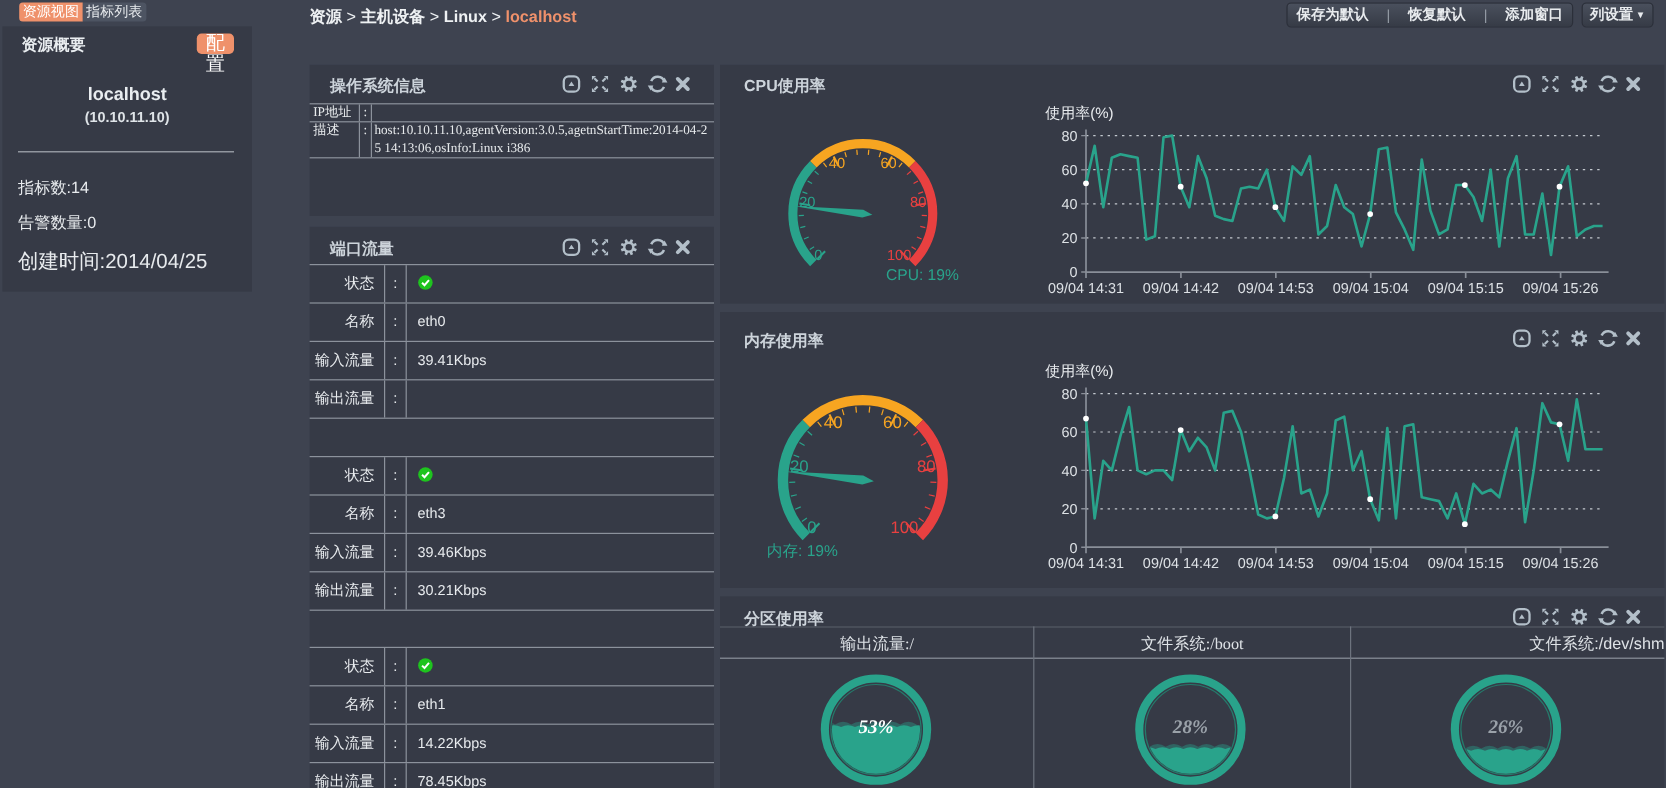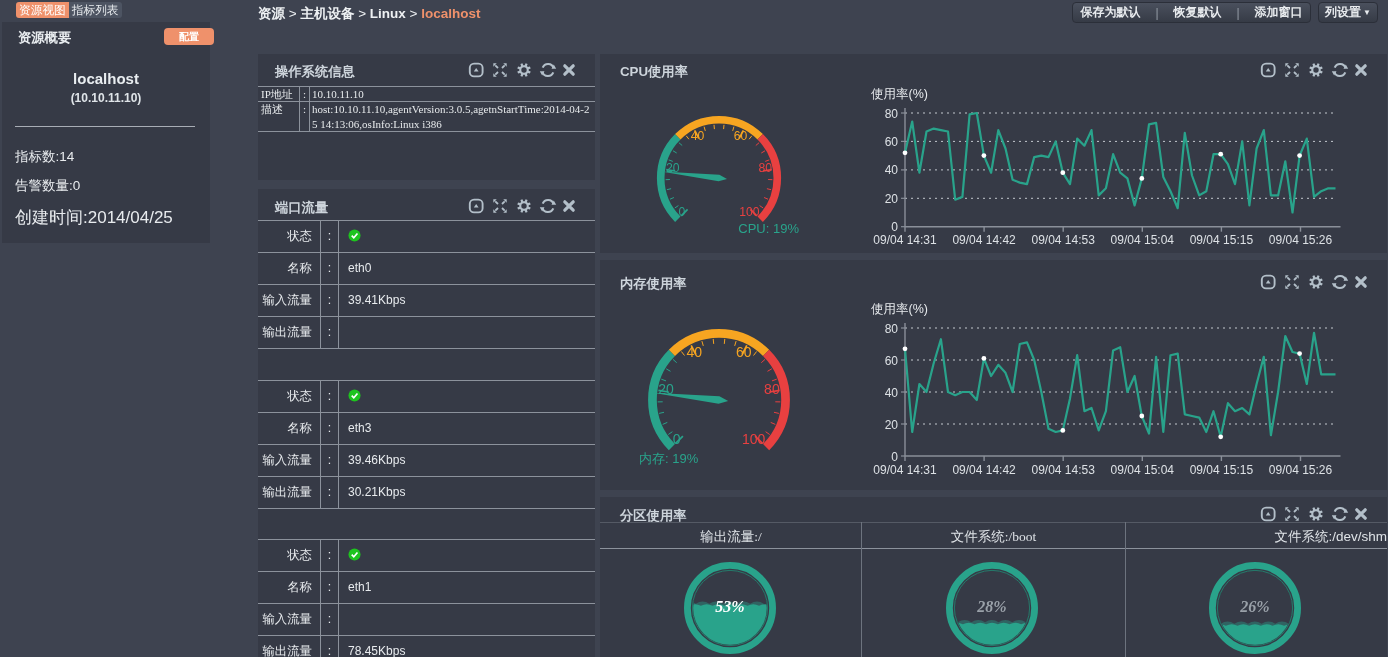--- a/index.html
+++ b/index.html
@@ -1,19 +1,19 @@
 <!DOCTYPE html>
 <html><head><meta charset="utf-8"><style>html,body{margin:0;padding:0}body{width:1388px;height:657px;background:#3e4350;font-family:"Liberation Sans",sans-serif;overflow:hidden;position:relative}.abs{position:absolute}.panel{position:absolute;background:#363a46}.ptitle{position:absolute;color:#cdd4db;font-weight:bold;font-size:13.3px}</style></head><body>
 <div class="abs" style="left:16px;top:2px;height:16px;display:flex;line-height:16px;font-size:11.7px">
     <div style="background:#ef916b;color:#fff;padding:0 3px;border-radius:3px 0 0 3px">资源视图</div>
     <div style="background:#4d5462;color:#e8ebee;padding:0 3px;border-radius:0 3px 3px 0">指标列表</div>
   </div>
 <div class="panel" style="left:2px;top:22px;width:208px;height:221px"></div>
 <div class="abs" style="left:18px;top:29px;color:#e9edf0;font-weight:bold;font-size:13.3px">资源概要</div>
-<div class="abs" style="left:164px;top:28px;width:50px;height:17px;background:#ef916b;color:#fff;font-size:10px;font-weight:bold;border-radius:4px;text-align:center;line-height:17px">配置</div>
+<div class="abs" style="left:164px;top:28px;width:31px;height:17px;background:#ef916b;color:#fff;font-size:16px;font-weight:normal;border-radius:4px;text-align:center;line-height:17px">配置</div>
 <div class="abs" style="left:2px;top:70px;width:208px;text-align:center;color:#e9edf0;font-weight:bold;font-size:15px">localhost</div>
 <div class="abs" style="left:2px;top:91px;width:208px;text-align:center;color:#dfe4e8;font-weight:bold;font-size:12px">(10.10.11.10)</div>
 <div class="abs" style="left:15px;top:126px;width:180px;border-top:1px solid #a8adb5"></div>
 <div class="abs" style="left:15px;top:148px;color:#e8ebee;font-size:13.5px">指标数:14</div>
 <div class="abs" style="left:15px;top:177px;color:#e8ebee;font-size:13.5px">告警数量:0</div>
 <div class="abs" style="left:15px;top:206px;color:#e8ebee;font-size:17px">创建时间:2014/04/25</div>
 <div class="abs" style="left:258px;top:5px;color:#eef1f3;font-size:13.5px;font-weight:bold">资源 <span style="font-weight:normal">&gt;</span> 主机设备 <span style="font-weight:normal">&gt;</span> Linux <span style="font-weight:normal">&gt;</span> <span style="color:#ef916b">localhost</span></div>
 <div class="abs" style="left:1072px;top:2px;width:239px;height:21px;background:linear-gradient(#4a505d,#363b46);border:1px solid #2b2f39;box-sizing:border-box;border-radius:4px;display:flex;align-items:center;justify-content:space-around;color:#e8ebee;font-size:12px;font-weight:bold">
     <span>保存为默认</span>
     <span style="color:#959ca6;font-weight:normal">|</span>
@@ -40,21 +40,20 @@
     <path d="M75.7 7.6 A 5.8 5.8 0 0 1 86.6 8.0" fill="none" stroke="#b3bfc9" stroke-width="2.1"></path>
     <path d="M86.3 12.4 A 5.8 5.8 0 0 1 75.4 12.0" fill="none" stroke="#b3bfc9" stroke-width="2.1"></path>
     <path d="M89.2 8.7 L84.5 8.7 L86.8 4.5 Z" fill="#b3bfc9"></path>
     <path d="M72.8 11.3 L77.5 11.3 L75.2 15.5 Z" fill="#b3bfc9"></path>
     <path d="M97.8 5.8 L106.2 14.2 M106.2 5.8 L97.8 14.2" stroke="#b3bfc9" stroke-width="3.2" stroke-linecap="round"></path>
   </svg>
 <div class="abs" style="left:258px;top:86px;width:337px;font-family:'Liberation Serif',serif;font-size:11px;color:#e7eaec">
     <div style="display:flex;border-top:1px solid #8c929c;border-bottom:1px solid #8c929c">
       <div style="width:38px;padding:0 0 0 3px;border-right:1px solid #8c929c;line-height:14px">IP地址</div>
       <div style="width:9px;text-align:center;border-right:1px solid #8c929c;line-height:14px">:</div>
-      <div style="flex:1;padding-left:2px;line-height:14px">10.10.11.10</div>
     </div>
     <div style="display:flex;border-bottom:1px solid #8c929c">
       <div style="width:38px;padding:0 0 0 3px;border-right:1px solid #8c929c;line-height:14.5px">描述</div>
       <div style="width:9px;text-align:center;border-right:1px solid #8c929c;line-height:14.5px">:</div>
       <div style="flex:1;padding-left:2px;line-height:14.5px;white-space:nowrap;overflow:hidden">host:10.10.11.10,agentVersion:3.0.5,agetnStartTime:2014-04-2<br>5 14:13:06,osInfo:Linux i386</div>
     </div>
   </div>
 <div class="panel" style="left:258px;top:189px;width:337px;height:468px"></div>
 <div class="ptitle" style="left:275px;top:199px">端口流量</div>
 <svg style="position:absolute;left:467px;top:196.0px" width="120" height="20" viewBox="0 0 120 20">
@@ -132,20 +131,21 @@
       </svg></div>
   </div>
 <div class="abs" style="left:258px;top:571px;width:337px;height:32px;display:flex;border-top:1px solid #8c929c;box-sizing:border-box">
     <div style="width:54px;text-align:right;padding-right:8px;border-right:1px solid #8c929c;color:#e8ebee;font-size:12.4px;line-height:31px">名称</div>
     <div style="width:17px;text-align:center;border-right:1px solid #8c929c;color:#e8ebee;font-size:12.4px;line-height:31px">:</div>
     <div style="flex:1;padding-left:9px;color:#e8ebee;font-size:12px;line-height:31px">eth1</div>
   </div>
 <div class="abs" style="left:258px;top:603px;width:337px;height:32px;display:flex;border-top:1px solid #8c929c;box-sizing:border-box">
     <div style="width:54px;text-align:right;padding-right:8px;border-right:1px solid #8c929c;color:#e8ebee;font-size:12.4px;line-height:31px">输入流量</div>
     <div style="width:17px;text-align:center;border-right:1px solid #8c929c;color:#e8ebee;font-size:12.4px;line-height:31px">:</div>
+    <div style="flex:1;padding-left:9px;color:#e8ebee;font-size:12px;line-height:31px">14.22Kbps</div>
   </div>
 <div class="abs" style="left:258px;top:635px;width:337px;height:32px;display:flex;border-top:1px solid #8c929c;box-sizing:border-box">
     <div style="width:54px;text-align:right;padding-right:8px;border-right:1px solid #8c929c;color:#e8ebee;font-size:12.4px;line-height:31px">输出流量</div>
     <div style="width:17px;text-align:center;border-right:1px solid #8c929c;color:#e8ebee;font-size:12.4px;line-height:31px">:</div>
     <div style="flex:1;padding-left:9px;color:#e8ebee;font-size:12px;line-height:31px">78.45Kbps</div>
   </div>
 <div class="panel" style="left:600px;top:54px;width:787px;height:199px"></div>
 <div class="ptitle" style="left:620px;top:63px">CPU使用率</div>
 <svg style="position:absolute;left:1259px;top:60.0px" width="120" height="20" viewBox="0 0 120 20">
     <rect x="2.8" y="3.6" width="12.8" height="12.8" rx="4.2" fill="none" stroke="#b3bfc9" stroke-width="1.9"></rect>

